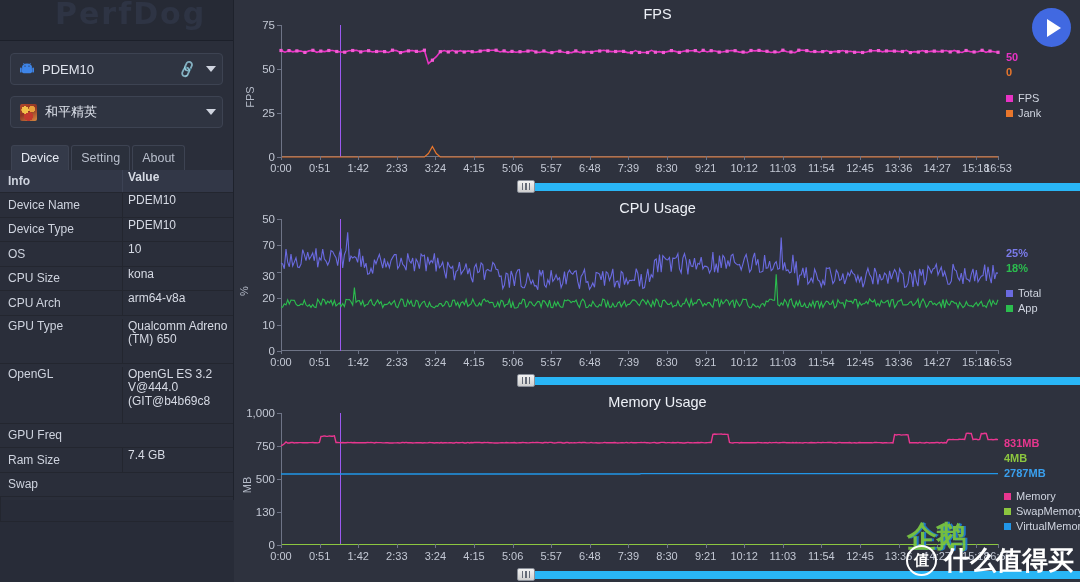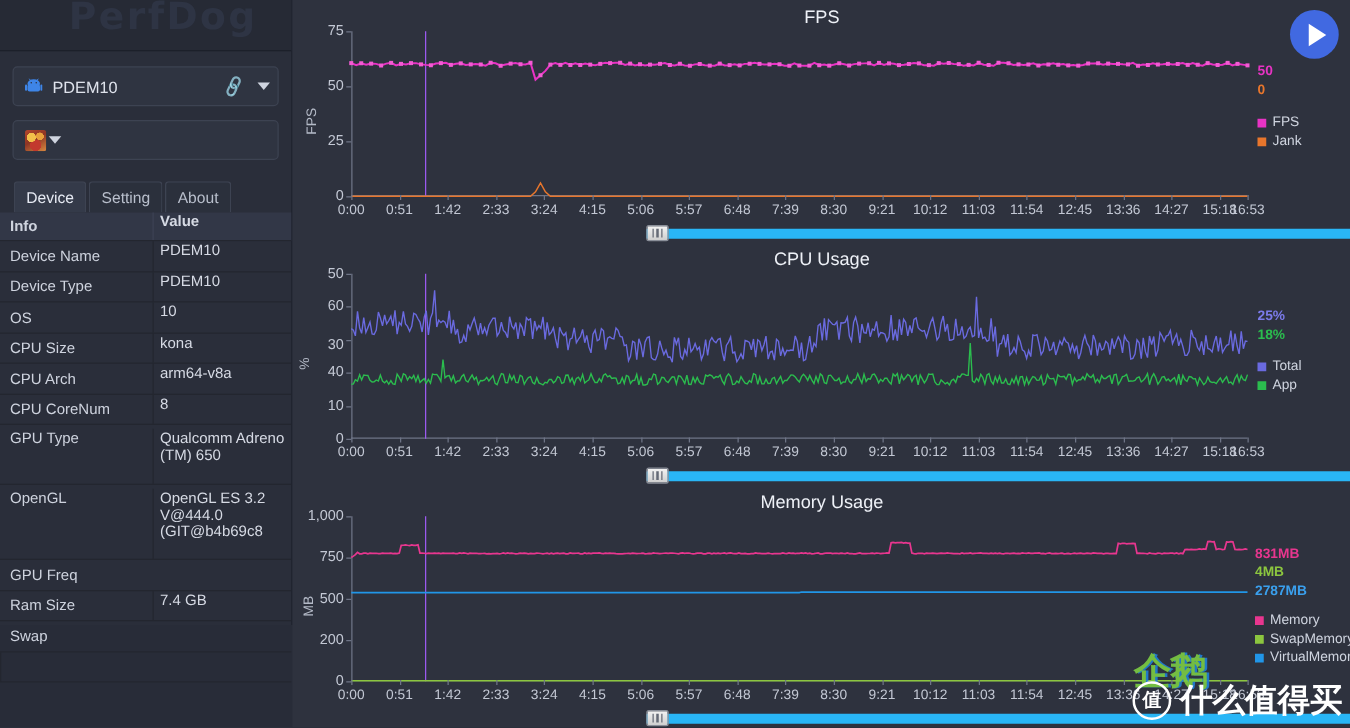--- a/index.html
+++ b/index.html
@@ -171,20 +171,21 @@
             <circle cx="9" cy="4.1" r=".6" fill="#2a2e3a"></circle>
           </svg>
         </span>
         <span class="lbl">PDEM10</span>
         <span class="link-icon">🔗</span>
         <span class="caret"></span>
       </div>
 
       <div class="select-box">
         <span class="game-icon"></span>
+        <span class="lbl">和平精英</span>
         <span class="caret"></span>
       </div>
     </div>
 
     <div class="tabs">
       <div class="tab active">Device</div>
       <div class="tab">Setting</div>
       <div class="tab">About</div>
     </div>
 
@@ -215,26 +216,20 @@
           <div class="trow">
             <div class="tc-k">CPU Size</div>
             <div class="tc-v">
               <span class="ln">kona</span>
             </div>
           </div>
           <div class="trow">
             <div class="tc-k">CPU Arch</div>
             <div class="tc-v">
               <span class="ln">arm64-v8a</span>
-            </div>
-          </div>
-          <div class="trow">
-            <div class="tc-k">CPU CoreNum</div>
-            <div class="tc-v">
-              <span class="ln">8</span>
             </div>
           </div>
           <div class="trow tall">
             <div class="tc-k">GPU Type</div>
             <div class="tc-v">
               <span class="ln">Qualcomm Adreno</span>
               <span class="ln">(TM) 650</span>
             </div>
           </div>
           <div class="trow tall3">
@@ -451,25 +446,25 @@
       <div class="title">CPU Usage</div>
       <div class="axis-y-label">%</div>
       <div class="plot">
         <div class="axis-line-v"></div>
         <div class="axis-line-h"></div>
         <div class="yt" id="cpu-yticks">
             <div class="ytick" style="top: 132px;">0</div>
             <div class="ytickline" style="top: 132px;"></div>
             <div class="ytick" style="top: 105.6px;">10</div>
             <div class="ytickline" style="top: 105.6px;"></div>
-            <div class="ytick" style="top: 79.2px;">40</div>
+            <div class="ytick" style="top: 79.2px;">20</div>
             <div class="ytickline" style="top: 79.2px;"></div>
             <div class="ytick" style="top: 57px;">30</div>
             <div class="ytickline" style="top: 52.8px;"></div>
-            <div class="ytick" style="top: 26.4px;">60</div>
+            <div class="ytick" style="top: 26.4px;">70</div>
             <div class="ytickline" style="top: 26.4px;"></div>
             <div class="ytick" style="top: 0px;">50</div>
             <div class="ytickline" style="top: 0px;"></div>
           </div>
         <div class="cursor" style="left:59px"></div>
         <svg class="series" width="717" height="132">
           <path id="cpu-total" fill="none" stroke="#6a6ae0" stroke-width="1.1" d="M0.0 43.9 L1.7 45.1 L3.3 49.7 L5.0 30.1 L6.7 43.2 L8.3 47.7 L10.0 35.1 L11.7 47.0 L13.3 43.1 L15.0 38.7 L16.7 48.1 L18.3 48.6 L20.0 45.1 L21.7 30.6 L23.3 35.4 L25.0 41.7 L26.7 33.0 L28.3 40.1 L30.0 37.5 L31.7 33.9 L33.3 41.8 L35.0 29.2 L36.7 48.3 L38.4 38.9 L40.0 41.1 L41.7 30.1 L43.4 40.1 L45.0 42.1 L46.7 46.0 L48.4 42.0 L50.0 31.7 L51.7 32.6 L53.4 36.0 L55.0 38.7 L56.7 46.6 L58.4 34.7 L60.0 29.6 L61.7 48.9 L63.4 35.7 L65.0 31.4 L66.7 13.2 L68.4 42.6 L70.0 37.2 L71.7 39.1 L73.4 37.6 L75.0 38.7 L76.7 43.4 L78.4 29.7 L80.0 47.8 L81.7 36.8 L83.4 48.7 L85.0 44.2 L86.7 55.3 L88.4 54.6 L90.0 49.3 L91.7 54.5 L93.4 40.6 L95.0 44.9 L96.7 39.8 L98.4 35.4 L100.0 41.9 L101.7 49.1 L103.4 39.4 L105.0 48.3 L106.7 43.2 L108.4 48.6 L110.1 41.2 L111.7 38.4 L113.4 35.6 L115.1 35.5 L116.7 49.7 L118.4 46.9 L120.1 38.8 L121.7 45.3 L123.4 47.0 L125.1 51.2 L126.7 34.4 L128.4 41.7 L130.1 44.1 L131.7 39.0 L133.4 52.2 L135.1 40.1 L136.7 42.9 L138.4 49.7 L140.1 35.1 L141.7 37.1 L143.4 36.1 L145.1 52.2 L146.7 37.8 L148.4 44.9 L150.1 41.5 L151.7 43.6 L153.4 34.4 L155.1 52.5 L156.7 38.9 L158.4 48.7 L160.1 46.8 L161.7 43.2 L163.4 52.1 L165.1 59.5 L166.7 42.9 L168.4 47.2 L170.1 49.4 L171.7 47.3 L173.4 61.1 L175.1 52.3 L176.7 51.5 L178.4 43.2 L180.1 55.2 L181.8 52.3 L183.4 50.1 L185.1 44.5 L186.8 55.2 L188.4 49.3 L190.1 58.5 L191.8 63.3 L193.4 48.4 L195.1 45.1 L196.8 53.6 L198.4 52.7 L200.1 43.9 L201.8 45.7 L203.4 60.8 L205.1 51.5 L206.8 50.4 L208.4 51.7 L210.1 52.1 L211.8 43.4 L213.4 45.3 L215.1 50.2 L216.8 50.7 L218.4 57.5 L220.1 56.9 L221.8 69.6 L223.4 66.1 L225.1 54.1 L226.8 55.0 L228.4 68.7 L230.1 52.0 L231.8 57.1 L233.4 66.8 L235.1 54.6 L236.8 51.0 L238.4 50.4 L240.1 67.2 L241.8 68.7 L243.4 68.8 L245.1 64.2 L246.8 53.6 L248.4 59.4 L250.1 64.7 L251.8 61.2 L253.5 66.8 L255.1 66.6 L256.8 70.8 L258.5 50.9 L260.1 56.4 L261.8 51.2 L263.5 66.1 L265.1 68.3 L266.8 60.7 L268.5 64.8 L270.1 51.2 L271.8 62.4 L273.5 60.1 L275.1 55.9 L276.8 60.8 L278.5 58.7 L280.1 68.7 L281.8 64.2 L283.5 52.6 L285.1 65.3 L286.8 53.9 L288.5 51.1 L290.1 53.8 L291.8 55.2 L293.5 52.4 L295.1 51.7 L296.8 62.7 L298.5 69.8 L300.1 57.4 L301.8 54.7 L303.5 50.5 L305.1 63.3 L306.8 62.6 L308.5 70.4 L310.1 67.8 L311.8 64.0 L313.5 68.3 L315.1 53.4 L316.8 54.0 L318.5 55.0 L320.1 60.9 L321.8 52.2 L323.5 66.8 L325.2 52.8 L326.8 54.2 L328.5 61.4 L330.2 56.8 L331.8 49.9 L333.5 68.3 L335.2 62.7 L336.8 62.0 L338.5 69.1 L340.2 52.4 L341.8 54.1 L343.5 65.7 L345.2 59.6 L346.8 65.0 L348.5 61.3 L350.2 61.6 L351.8 61.0 L353.5 61.3 L355.2 49.7 L356.8 54.2 L358.5 67.4 L360.2 55.1 L361.8 69.5 L363.5 68.6 L365.2 58.8 L366.8 49.9 L368.5 62.9 L370.2 55.6 L371.8 58.2 L373.5 41.4 L375.2 40.1 L376.8 53.3 L378.5 35.6 L380.2 53.1 L381.8 36.7 L383.5 38.7 L385.2 40.5 L386.8 40.8 L388.5 38.4 L390.2 52.8 L391.8 39.2 L393.5 39.4 L395.2 38.7 L396.9 34.7 L398.5 49.8 L400.2 53.9 L401.9 38.9 L403.5 34.7 L405.2 41.7 L406.9 55.4 L408.5 40.2 L410.2 47.1 L411.9 47.6 L413.5 39.2 L415.2 50.4 L416.9 44.3 L418.5 45.2 L420.2 38.1 L421.9 49.9 L423.5 47.1 L425.2 47.4 L426.9 48.3 L428.5 53.9 L430.2 50.4 L431.9 33.0 L433.5 53.1 L435.2 44.6 L436.9 53.6 L438.5 36.5 L440.2 49.0 L441.9 36.4 L443.5 38.8 L445.2 49.7 L446.9 41.3 L448.5 47.4 L450.2 36.5 L451.9 35.3 L453.5 43.2 L455.2 44.9 L456.9 46.0 L458.5 45.5 L460.2 50.9 L461.9 45.1 L463.5 39.0 L465.2 35.4 L466.9 43.5 L468.6 53.0 L470.2 50.5 L471.9 39.4 L473.6 33.8 L475.2 46.3 L476.9 40.2 L478.6 53.2 L480.2 53.0 L481.9 52.2 L483.6 36.1 L485.2 49.2 L486.9 48.8 L488.6 42.1 L490.2 51.7 L491.9 50.0 L493.6 44.6 L495.2 42.7 L496.9 50.3 L498.6 49.4 L500.2 18.5 L501.9 51.3 L503.6 43.3 L505.2 51.7 L506.9 50.8 L508.6 54.0 L510.2 53.0 L511.9 35.7 L513.6 54.1 L515.2 42.2 L516.9 66.4 L518.6 56.2 L520.2 55.7 L521.9 48.9 L523.6 58.9 L525.2 48.3 L526.9 65.0 L528.6 62.9 L530.2 59.1 L531.9 63.1 L533.6 50.2 L535.2 54.2 L536.9 60.9 L538.6 62.2 L540.3 67.7 L541.9 61.4 L543.6 66.3 L545.3 48.9 L546.9 49.5 L548.6 48.7 L550.3 56.4 L551.9 64.6 L553.6 61.8 L555.3 51.1 L556.9 53.8 L558.6 61.4 L560.3 60.4 L561.9 54.5 L563.6 65.0 L565.3 59.6 L566.9 53.8 L568.6 56.8 L570.3 51.3 L571.9 54.4 L573.6 55.6 L575.3 62.4 L576.9 56.5 L578.6 62.8 L580.3 57.5 L581.9 68.2 L583.6 63.2 L585.3 54.3 L586.9 49.3 L588.6 55.6 L590.3 58.2 L591.9 65.2 L593.6 49.0 L595.3 53.7 L596.9 65.5 L598.6 55.2 L600.3 61.0 L601.9 60.0 L603.6 54.1 L605.3 55.9 L606.9 64.7 L608.6 51.8 L610.3 60.1 L612.0 54.6 L613.6 50.5 L615.3 53.8 L617.0 63.3 L618.6 49.8 L620.3 53.3 L622.0 54.8 L623.6 68.3 L625.3 67.7 L627.0 64.2 L628.6 52.9 L630.3 55.2 L632.0 68.0 L633.6 51.2 L635.3 62.1 L637.0 67.1 L638.6 49.8 L640.3 56.7 L642.0 50.2 L643.6 66.2 L645.3 61.0 L647.0 47.1 L648.6 49.8 L650.3 54.0 L652.0 49.9 L653.6 49.2 L655.3 45.3 L657.0 55.9 L658.6 52.0 L660.3 48.2 L662.0 57.7 L663.6 52.5 L665.3 58.3 L667.0 65.3 L668.6 65.3 L670.3 62.1 L672.0 45.0 L673.6 50.6 L675.3 51.8 L677.0 58.8 L678.6 61.3 L680.3 54.1 L682.0 64.9 L683.7 49.2 L685.3 59.8 L687.0 60.5 L688.7 62.6 L690.3 55.1 L692.0 49.8 L693.7 62.1 L695.3 51.0 L697.0 62.9 L698.7 59.8 L700.3 57.3 L702.0 56.6 L703.7 45.5 L705.3 61.9 L707.0 47.8 L708.7 57.8 L710.3 64.1 L712.0 46.1 L713.7 60.0 L715.3 53.9 L717.0 54.1"></path>
           <path id="cpu-app" fill="none" stroke="#2bbd4e" stroke-width="1.1" d="M0.0 88.5 L1.7 88.1 L3.3 84.8 L5.0 85.9 L6.7 80.9 L8.3 85.0 L10.0 81.0 L11.7 81.3 L13.3 81.4 L15.0 85.2 L16.7 86.6 L18.3 86.5 L20.0 85.0 L21.7 85.8 L23.3 81.1 L25.0 85.8 L26.7 87.3 L28.3 85.6 L30.0 88.4 L31.7 85.5 L33.3 88.1 L35.0 88.6 L36.7 80.2 L38.4 82.9 L40.0 86.1 L41.7 80.1 L43.4 81.0 L45.0 85.0 L46.7 82.2 L48.4 83.9 L50.0 81.3 L51.7 86.2 L53.4 81.5 L55.0 86.9 L56.7 85.3 L58.4 83.9 L60.0 87.6 L61.7 84.6 L63.4 87.5 L65.0 80.3 L66.7 80.7 L68.4 80.5 L70.0 82.7 L71.7 86.0 L73.4 68.6 L75.0 83.3 L76.7 81.8 L78.4 81.5 L80.0 85.7 L81.7 81.7 L83.4 87.4 L85.0 85.8 L86.7 85.6 L88.4 82.1 L90.0 80.6 L91.7 85.4 L93.4 86.6 L95.0 83.6 L96.7 81.0 L98.4 84.7 L100.0 82.7 L101.7 88.6 L103.4 85.4 L105.0 85.6 L106.7 85.0 L108.4 82.9 L110.1 85.8 L111.7 83.7 L113.4 81.6 L115.1 87.7 L116.7 88.7 L118.4 83.9 L120.1 79.9 L121.7 80.5 L123.4 87.1 L125.1 87.2 L126.7 80.9 L128.4 84.9 L130.1 81.6 L131.7 86.9 L133.4 87.1 L135.1 81.2 L136.7 82.1 L138.4 88.4 L140.1 85.2 L141.7 83.1 L143.4 82.3 L145.1 87.1 L146.7 88.1 L148.4 83.2 L150.1 87.3 L151.7 88.0 L153.4 88.9 L155.1 86.9 L156.7 87.3 L158.4 84.5 L160.1 84.6 L161.7 87.3 L163.4 85.9 L165.1 82.3 L166.7 83.1 L168.4 87.7 L170.1 87.0 L171.7 81.2 L173.4 81.0 L175.1 86.3 L176.7 83.3 L178.4 88.3 L180.1 83.7 L181.8 82.7 L183.4 85.7 L185.1 80.5 L186.8 87.4 L188.4 86.0 L190.1 84.9 L191.8 80.0 L193.4 83.9 L195.1 87.0 L196.8 87.0 L198.4 83.9 L200.1 86.4 L201.8 81.2 L203.4 80.1 L205.1 82.5 L206.8 81.6 L208.4 83.8 L210.1 83.4 L211.8 83.5 L213.4 88.1 L215.1 87.4 L216.8 83.1 L218.4 87.7 L220.1 81.4 L221.8 82.2 L223.4 87.7 L225.1 85.4 L226.8 85.2 L228.4 80.5 L230.1 88.8 L231.8 83.1 L233.4 89.0 L235.1 89.0 L236.8 88.4 L238.4 84.0 L240.1 84.7 L241.8 80.3 L243.4 80.8 L245.1 88.4 L246.8 86.8 L248.4 82.8 L250.1 83.1 L251.8 85.9 L253.5 87.0 L255.1 84.6 L256.8 82.4 L258.5 82.7 L260.1 88.1 L261.8 81.7 L263.5 82.1 L265.1 84.6 L266.8 87.7 L268.5 81.2 L270.1 88.4 L271.8 88.6 L273.5 82.9 L275.1 86.9 L276.8 82.9 L278.5 86.6 L280.1 88.1 L281.8 88.2 L283.5 81.1 L285.1 81.9 L286.8 80.9 L288.5 81.6 L290.1 83.7 L291.8 82.3 L293.5 82.8 L295.1 81.1 L296.8 85.8 L298.5 88.4 L300.1 82.5 L301.8 80.1 L303.5 82.3 L305.1 88.6 L306.8 88.3 L308.5 85.8 L310.1 87.2 L311.8 82.3 L313.5 85.3 L315.1 87.6 L316.8 88.1 L318.5 85.5 L320.1 86.8 L321.8 80.0 L323.5 80.8 L325.2 88.5 L326.8 82.4 L328.5 88.1 L330.2 88.1 L331.8 84.3 L333.5 87.8 L335.2 87.6 L336.8 83.8 L338.5 82.9 L340.2 87.8 L341.8 84.9 L343.5 82.1 L345.2 87.6 L346.8 85.3 L348.5 85.4 L350.2 83.1 L351.8 80.9 L353.5 81.1 L355.2 82.5 L356.8 84.8 L358.5 86.6 L360.2 82.3 L361.8 80.4 L363.5 82.3 L365.2 85.3 L366.8 81.4 L368.5 85.1 L370.2 87.9 L371.8 82.1 L373.5 86.7 L375.2 80.1 L376.8 81.6 L378.5 87.2 L380.2 87.9 L381.8 81.4 L383.5 81.1 L385.2 83.3 L386.8 85.4 L388.5 85.4 L390.2 83.4 L391.8 88.1 L393.5 86.5 L395.2 86.7 L396.9 81.9 L398.5 86.3 L400.2 87.7 L401.9 84.6 L403.5 84.7 L405.2 79.9 L406.9 84.1 L408.5 87.5 L410.2 80.4 L411.9 86.2 L413.5 83.9 L415.2 84.4 L416.9 80.7 L418.5 80.3 L420.2 83.1 L421.9 87.3 L423.5 84.5 L425.2 86.2 L426.9 83.5 L428.5 83.6 L430.2 86.4 L431.9 88.3 L433.5 80.2 L435.2 82.0 L436.9 79.9 L438.5 88.1 L440.2 81.1 L441.9 84.8 L443.5 83.0 L445.2 80.5 L446.9 81.8 L448.5 86.1 L450.2 82.5 L451.9 81.2 L453.5 88.8 L455.2 81.0 L456.9 84.3 L458.5 87.3 L460.2 84.8 L461.9 80.2 L463.5 80.5 L465.2 80.3 L466.9 86.6 L468.6 88.7 L470.2 88.7 L471.9 84.9 L473.6 86.5 L475.2 88.1 L476.9 87.0 L478.6 89.0 L480.2 85.4 L481.9 84.4 L483.6 86.9 L485.2 82.0 L486.9 82.7 L488.6 80.2 L490.2 80.3 L491.9 81.3 L493.6 81.2 L495.2 55.4 L496.9 85.7 L498.6 87.0 L500.2 83.7 L501.9 86.0 L503.6 80.5 L505.2 82.9 L506.9 88.1 L508.6 81.0 L510.2 79.9 L511.9 85.9 L513.6 88.4 L515.2 82.5 L516.9 86.7 L518.6 81.8 L520.2 87.4 L521.9 87.4 L523.6 84.2 L525.2 88.2 L526.9 88.7 L528.6 84.2 L530.2 87.4 L531.9 82.2 L533.6 88.3 L535.2 82.5 L536.9 82.2 L538.6 88.7 L540.3 83.1 L541.9 88.3 L543.6 84.9 L545.3 82.2 L546.9 82.8 L548.6 85.3 L550.3 85.1 L551.9 81.7 L553.6 88.9 L555.3 87.4 L556.9 80.7 L558.6 83.8 L560.3 84.1 L561.9 83.7 L563.6 88.4 L565.3 80.8 L566.9 82.3 L568.6 82.4 L570.3 82.1 L571.9 84.4 L573.6 80.4 L575.3 80.6 L576.9 88.4 L578.6 83.1 L580.3 86.2 L581.9 84.8 L583.6 84.8 L585.3 82.4 L586.9 84.8 L588.6 79.9 L590.3 82.1 L591.9 83.0 L593.6 80.8 L595.3 86.9 L596.9 84.4 L598.6 87.0 L600.3 81.4 L601.9 83.8 L603.6 83.8 L605.3 82.3 L606.9 81.4 L608.6 88.0 L610.3 80.9 L612.0 80.5 L613.6 88.5 L615.3 85.9 L617.0 82.3 L618.6 81.9 L620.3 80.5 L622.0 86.0 L623.6 85.8 L625.3 85.9 L627.0 85.3 L628.6 83.2 L630.3 82.5 L632.0 86.6 L633.6 85.3 L635.3 83.2 L637.0 79.9 L638.6 88.8 L640.3 82.9 L642.0 79.9 L643.6 83.1 L645.3 88.4 L647.0 86.0 L648.6 82.6 L650.3 82.3 L652.0 85.5 L653.6 84.2 L655.3 86.2 L657.0 84.4 L658.6 83.1 L660.3 87.9 L662.0 80.4 L663.6 88.8 L665.3 81.3 L667.0 84.9 L668.6 86.2 L670.3 82.2 L672.0 82.6 L673.6 84.1 L675.3 84.0 L677.0 89.0 L678.6 83.3 L680.3 86.0 L682.0 88.7 L683.7 86.9 L685.3 82.7 L687.0 86.1 L688.7 87.0 L690.3 86.7 L692.0 87.9 L693.7 85.3 L695.3 83.4 L697.0 86.9 L698.7 84.4 L700.3 82.3 L702.0 87.3 L703.7 86.6 L705.3 88.5 L707.0 83.7 L708.7 80.8 L710.3 86.6 L712.0 81.6 L713.7 84.8 L715.3 85.4 L717.0 80.7"></path>
         </svg>
       </div>
@@ -541,21 +536,21 @@
 
     <div class="panel">
       <div class="title">Memory Usage</div>
       <div class="axis-y-label">MB</div>
       <div class="plot">
         <div class="axis-line-v"></div>
         <div class="axis-line-h"></div>
         <div class="yt" id="mem-yticks">
             <div class="ytick" style="top: 132px;">0</div>
             <div class="ytickline" style="top: 132px;"></div>
-            <div class="ytick" style="top: 99px;">200</div>
+            <div class="ytick" style="top: 99px;">130</div>
             <div class="ytickline" style="top: 99px;"></div>
             <div class="ytick" style="top: 66px;">500</div>
             <div class="ytickline" style="top: 66px;"></div>
             <div class="ytick" style="top: 33px;">750</div>
             <div class="ytickline" style="top: 33px;"></div>
             <div class="ytick" style="top: 0px;">1,000</div>
             <div class="ytickline" style="top: 0px;"></div>
           </div>
         <div class="cursor" style="left:59px"></div>
         <svg class="series" width="717" height="132">

